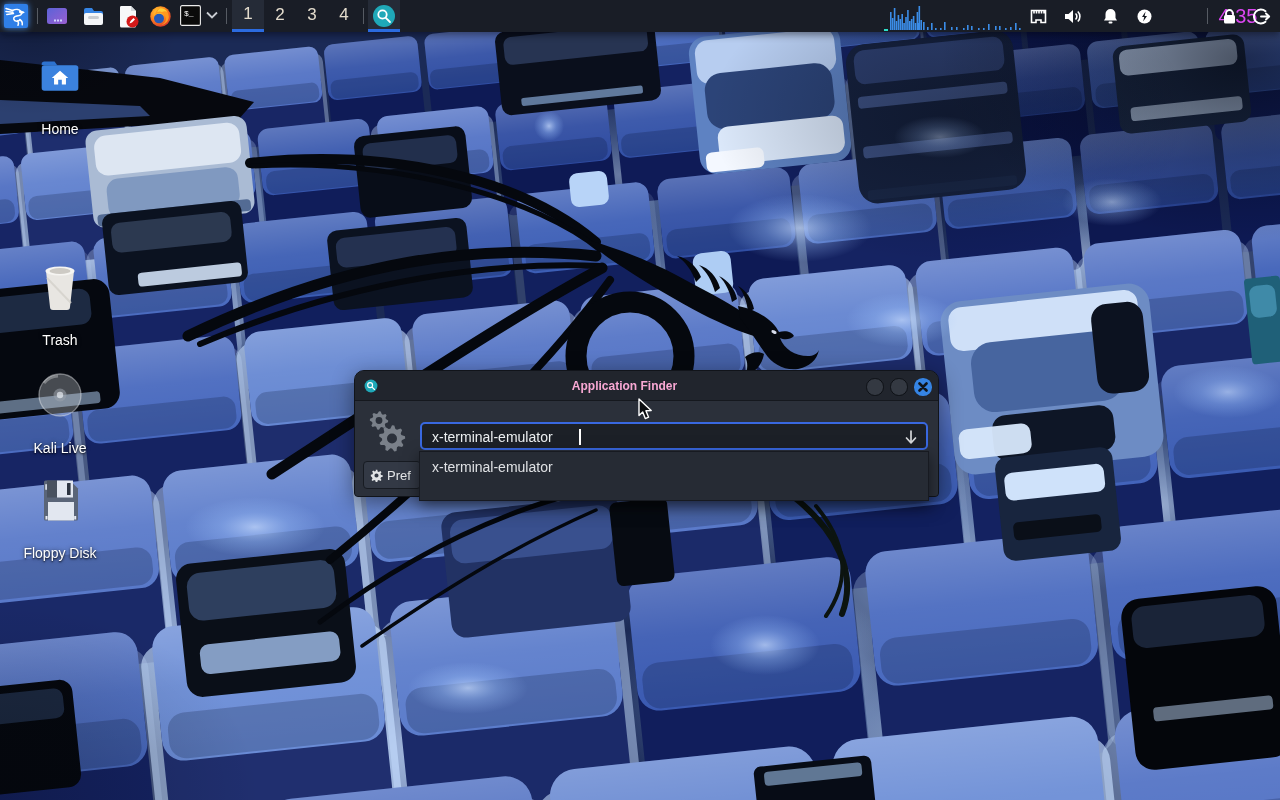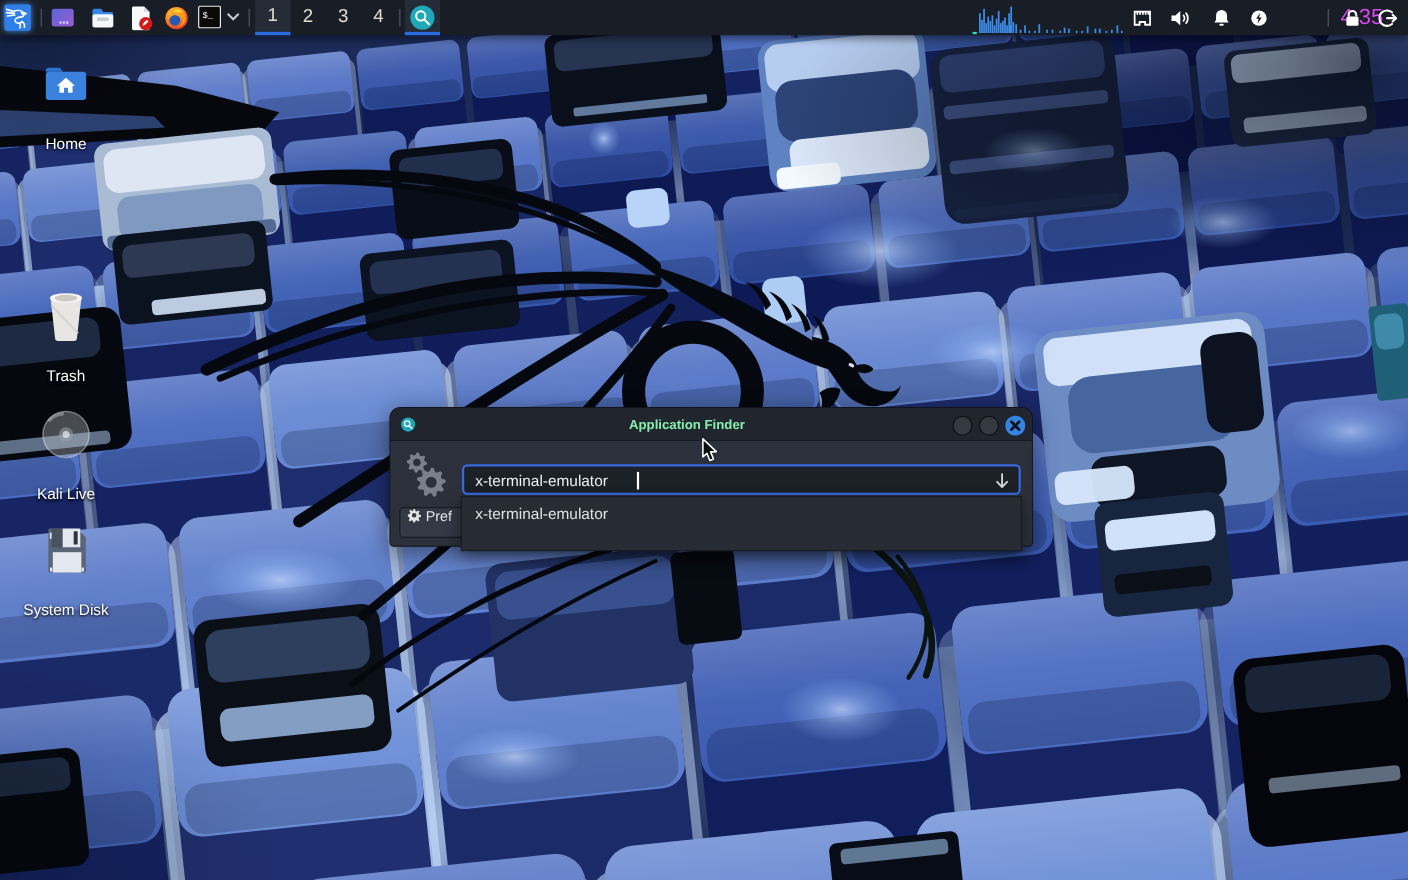--- a/index.html
+++ b/index.html
@@ -9,29 +9,29 @@
 .sep{position:absolute;top:8px;width:1px;height:16px;background:#565b63}
 .pit{position:absolute;top:5px}
 .ws{position:absolute;top:0;width:32px;height:32px;text-align:center;color:#e3dccd;font-size:17px;line-height:30px}
 .ws.act{background:#252b37;border-bottom:3px solid #2b6be0;line-height:28px}
 #cpug{position:absolute;top:0}
 #clock{position:absolute;left:1218px;top:0;width:40px;text-align:center;color:#d946ef;font-size:20px;line-height:32px}
 .dicon{position:absolute;width:96px;text-align:center;z-index:5}
 .dlabel{margin-top:17px;color:#fff;font-size:14px;text-shadow:0 1px 2px rgba(0,0,0,0.85),0 0 4px rgba(0,0,0,0.5)}
 #win{position:absolute;left:354px;top:370px;width:585px;height:127px;background:#2b303a;border:1px solid #11141a;border-radius:10px 10px 4px 4px;box-shadow:0 6px 22px rgba(0,0,0,0.45);z-index:20}
 #titlebar{position:absolute;left:0;top:0;right:0;height:30px;background:#21252d;border-radius:9px 9px 0 0;border-bottom:1px solid #15181e}
-#title{text-align:center;font-size:12px;font-weight:bold;color:#86efac;line-height:30px;padding-right:44px}
+#title{text-align:center;font-size:12px;font-weight:bold;color:#f9a8d4;line-height:30px;padding-right:44px}
 .wbtn{position:absolute;top:7px;width:17.5px;height:17.5px;border-radius:50%;background:#343942;border:1.5px solid #0e1116;box-sizing:border-box}
 .wbtn.close{background:#3584e4;border:none;width:17.5px;height:17.5px;top:7px;display:flex;align-items:center;justify-content:center}
 #winbody{position:absolute;left:0;top:31px;right:0;bottom:0;background:#2b303a;border-radius:0 0 4px 4px}
 #gears{position:absolute;left:12px;top:7px}
 #entry{position:absolute;left:65px;top:20px;width:508px;height:28px;background:#1c2027;border:2px solid #3968e0;border-radius:5px}
 #entrytext{position:absolute;left:10px;top:4.5px;font-size:14px;color:#eceff1}
 #caret{position:absolute;left:157px;top:5px;width:1.5px;height:16px;background:#fff}
-#prefbtn{position:absolute;left:8px;top:59px;width:58px;height:28px;background:#333945;border:1px solid #171b22;border-radius:4px;color:#e4e6e8;font-size:13px;display:flex;padding-left:6px}
+#prefbtn{position:absolute;left:8px;top:59px;width:58px;height:28px;background:#333945;border:1px solid #171b22;border-radius:4px;color:#e4e6e8;font-size:13px;display:flex;align-items:center;padding-left:6px}
 #dropdown{position:absolute;left:419px;top:451px;width:510px;height:50px;background:#262b34;border:1px solid #171a21;box-shadow:0 5px 14px rgba(0,0,0,0.5);z-index:21}
 #dropitem{padding:7px 0 0 12px;font-size:14px;color:#dfe1e4}
 #cursor{position:absolute;left:638px;top:398px;z-index:30}
 </style></head>
 <body>
 <div id="stage">
 <svg id="bg" width="1280" height="800" viewBox="0 0 1280 800">
 <defs>
 
 <radialGradient id="glow1" cx="0.5" cy="0.5" r="0.5">
@@ -565,21 +565,21 @@
  <svg width="48" height="48" viewBox="0 0 48 48">
   <path d="M8,6 a1.5,1.5 0 0 1 1.5,-1.5 h24.5 l8,8 V43 a1.5,1.5 0 0 1 -1.5,1.5 h-31 A1.5,1.5 0 0 1 8,43 Z" fill="#5a6578"></path>
   <rect x="11" y="4.5" width="10" height="17" fill="#49525f"></rect>
   <rect x="21" y="4.5" width="16" height="17" fill="#e2e7f0"></rect>
   <rect x="31" y="7" width="3.6" height="12" rx="0.5" fill="#2c3440"></rect>
   <rect x="12" y="26" width="26" height="18.5" fill="#e2e7f0"></rect>
   <rect x="9.5" y="40" width="2" height="3.5" fill="#e8ecf4"></rect>
   <rect x="38.2" y="40" width="2" height="3.5" fill="#e8ecf4"></rect>
   <rect x="9.3" y="8" width="1.6" height="6" rx="0.8" fill="#dfe5ee"></rect>
  </svg>
- <div class="dlabel">System Disk</div>
+ <div class="dlabel">Floppy Disk</div>
 </div>
 
 <div id="panel">
  <div class="kali-btn">
   <svg width="26" height="26" viewBox="0 0 26 26" style="filter:drop-shadow(0 0 3px rgba(70,150,255,0.9))">
    <rect x="1" y="1" width="24" height="24" rx="2" fill="#2f7fe8"></rect>
    <g stroke="#fff" fill="none" stroke-width="1.5" stroke-linecap="round">
     <path d="M3,5.5 L9.5,7.5"></path>
     <path d="M3,8.5 L10,9.2"></path>
     <path d="M3.8,11.5 L10.5,10.6"></path>

